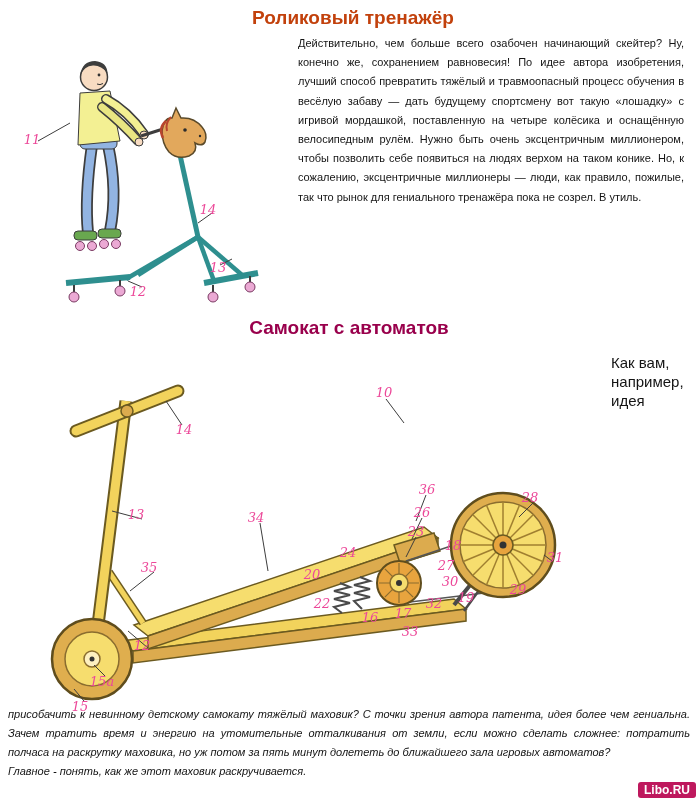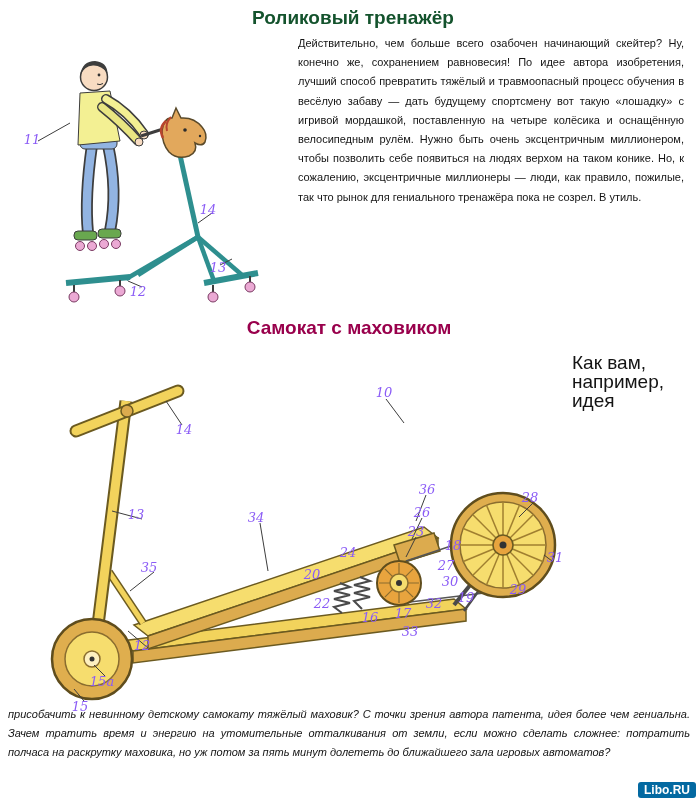--- a/index.html
+++ b/index.html
@@ -28,56 +28,56 @@
   .para {
     font-size: 11px;
     line-height: 19.2px;
     text-align: justify;
   }
   .para1 { width: 392px; padding: 3px 6px 0 0; }
   .sec2 { position: relative; height: 360px; }
   .fig2 { position: absolute; left: 6px; top: 16px; width: 578px; height: 360px; }
   .caption {
     position: absolute;
-    left: 572px;
+    left: 611px;
     top: 10px;
     width: 86px;
-    font-size: 19px;
+    font-size: 15px;
     line-height: 19px;
     text-align: left;
   }
   .para2 { padding: 2px 8px 0 8px; line-height: 19px; font-style: italic; }
   .watermark {
     position: absolute;
     right: 2px;
     bottom: 2px;
-    background: #0369a1;
+    background: #be185d;
     color: #ffffff;
     font-size: 12px;
     font-weight: bold;
     padding: 1px 6px;
     border-radius: 3px;
     cursor: pointer;
   }
   .fig-label {
     position: absolute;
     transform: translate(-50%, -50%);
     font-family: "DejaVu Serif", serif;
     font-style: italic;
     font-size: 13px;
-    color: #8b5cf6;
+    color: #ec4899;
     white-space: nowrap;
   }
 </style>
 </head>
 <body>
 
 <div class="page">
 
-  <h1 class="title" style="color: #14532d; padding-left: 8px;">Роликовый тренажёр</h1>
+  <h1 class="title" style="color: #c2410c; padding-left: 8px;">Роликовый тренажёр</h1>
 
   <div class="row">
     <div class="fig fig1">
       <svg width="290" height="282" viewBox="0 0 290 282">
         <g>
           <line x1="172" y1="124" x2="190" y2="206" stroke="#2e8f8f" stroke-width="5"></line>
           <line x1="190" y1="206" x2="234" y2="244" stroke="#2e8f8f" stroke-width="4.5"></line>
           <line x1="190" y1="206" x2="206" y2="250" stroke="#2e8f8f" stroke-width="4.5"></line>
           <line x1="190" y1="206" x2="130" y2="244" stroke="#2e8f8f" stroke-width="4.5"></line>
           <line x1="190" y1="206" x2="118" y2="248" stroke="#2e8f8f" stroke-width="4.5"></line>
@@ -132,21 +132,21 @@
         </g>
       </svg>
     <span class="fig-label" style="left: 32px; top: 108px;">11</span>
         <span class="fig-label" style="left: 208px; top: 178px;">14</span>
         <span class="fig-label" style="left: 218px; top: 236px;">13</span>
         <span class="fig-label" style="left: 138px; top: 260px;">12</span>
       </div>
     <div class="para para1">Действительно, чем больше всего озабочен начинающий скейтер? Ну, конечно же, сохранением равновесия! По идее автора изобретения, лучший способ превратить тяжёлый и травмоопасный процесс обучения в весёлую забаву — дать будущему спортсмену вот такую «лошадку» с игривой мордашкой, поставленную на четыре колёсика и оснащённую велосипедным рулём. Нужно быть очень эксцентричным миллионером, чтобы позволить себе появиться на людях верхом на таком конике. Но, к сожалению, эксцентричные миллионеры — люди, как правило, пожилые, так что рынок для гениального тренажёра пока не созрел. В утиль.</div>
   </div>
 
-  <h1 class="title title2" style="color: rgb(153, 0, 76);">Самокат с маховиком</h1>
+  <h1 class="title title2" style="color: rgb(153, 0, 76);">Самокат с автоматов</h1>
 
   <div class="sec2">
     <div class="fig fig2">
       <svg width="578" height="360" viewBox="0 0 578 360">
         <g>
           <polygon points="115,282 448,240 460,250 127,292" fill="#f2d35c" stroke="#6b5a20" stroke-width="1.5"></polygon>
           <polygon points="127,292 460,250 460,262 127,304" fill="#dcab4e" stroke="#6b5a20" stroke-width="1.5"></polygon>
         </g>
         <g>
           <polygon points="128,266 418,168 432,179 142,277" fill="#f6dd6e" stroke="#6b5a20" stroke-width="1.5"></polygon>
@@ -226,17 +226,18 @@
           <path d="M527,144 L513,158"></path>
           <path d="M546,202 L538,196"></path>
         </g>
       </svg>
     <span class="fig-label" style="left: 378px; top: 33px;">10</span><span class="fig-label" style="left: 178px; top: 70px;">14</span><span class="fig-label" style="left: 130px; top: 155px;">13</span><span class="fig-label" style="left: 143px; top: 208px;">35</span><span class="fig-label" style="left: 136px; top: 286px;">12</span><span class="fig-label" style="left: 96px; top: 322px;">15a</span><span class="fig-label" style="left: 74px; top: 347px;">15</span><span class="fig-label" style="left: 250px; top: 158px;">34</span><span class="fig-label" style="left: 342px; top: 193px;">24</span><span class="fig-label" style="left: 306px; top: 215px;">20</span><span class="fig-label" style="left: 316px; top: 244px;">22</span><span class="fig-label" style="left: 364px; top: 258px;">16</span><span class="fig-label" style="left: 397px; top: 254px;">17</span><span class="fig-label" style="left: 404px; top: 272px;">33</span><span class="fig-label" style="left: 421px; top: 130px;">36</span><span class="fig-label" style="left: 416px; top: 153px;">26</span><span class="fig-label" style="left: 410px; top: 172px;">23</span><span class="fig-label" style="left: 447px; top: 186px;">18</span><span class="fig-label" style="left: 440px; top: 206px;">27</span><span class="fig-label" style="left: 444px; top: 222px;">30</span><span class="fig-label" style="left: 460px; top: 238px;">19</span><span class="fig-label" style="left: 428px; top: 244px;">32</span><span class="fig-label" style="left: 524px; top: 138px;">28</span><span class="fig-label" style="left: 549px; top: 198px;">31</span><span class="fig-label" style="left: 512px; top: 230px;">29</span></div>
     <div class="caption">Как вам, например, идея</div>
   </div>
 
   <div class="para para2">
     <div>присобачить к невинному детскому самокату тяжёлый маховик? С точки зрения автора патента, идея более чем гениальна. Зачем тратить время и энергию на утомительные отталкивания от земли, если можно сделать сложнее: потратить полчаса на раскрутку маховика, но уж потом за пять минут долететь до ближайшего зала игровых автоматов?</div>
+    <div>Главное - понять, как же этот маховик раскручивается.</div>
   </div>
 
   <div class="watermark">Libo.RU</div>
 
 </div>
 
 </body></html>

